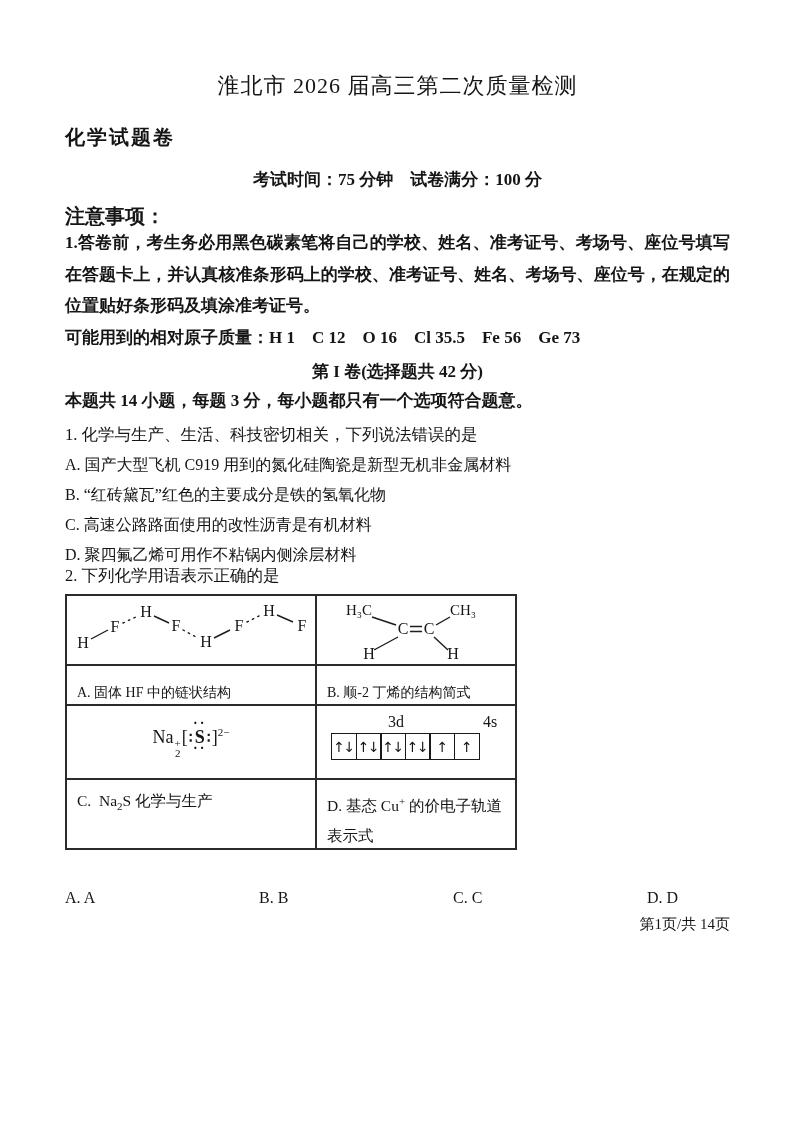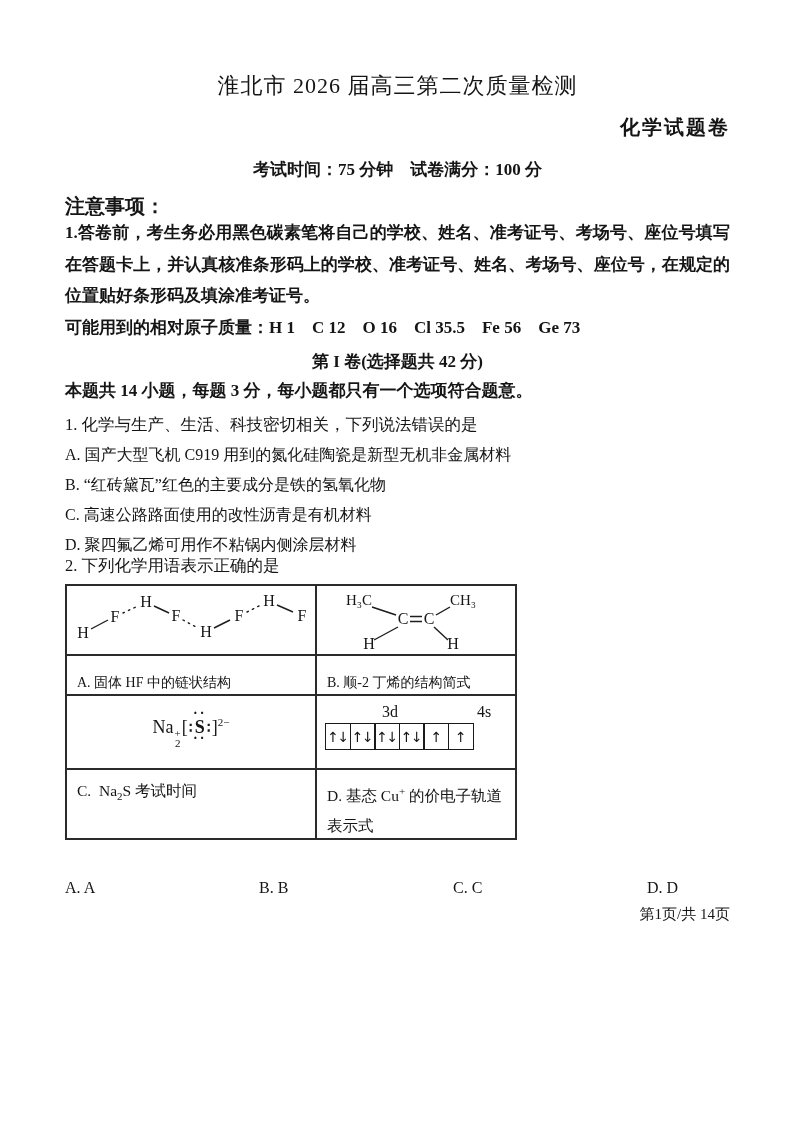--- a/index.html
+++ b/index.html
@@ -5,21 +5,21 @@
   * { margin:0; padding:0; box-sizing:border-box; }
   html,body { background:#ffffff; }
   body {
     width:793px; height:1122px;
     font-family:"Liberation Serif","DejaVu Serif",serif;
     color:#151515;
   }
   .page { position:relative; width:793px; height:1122px; padding:74px 63px 0 65px; overflow:hidden; }
 
   .title { text-align:center; font-size:22px; line-height:24px; font-weight:normal; letter-spacing:1px; }
-  .subtitle { text-align:right; font-size:20px; line-height:24px; font-weight:bold; margin-top:17px; letter-spacing:2px; }
+  .subtitle { text-align:left; font-size:20px; line-height:24px; font-weight:bold; margin-top:27px; letter-spacing:2px; }
   .exam-info { text-align:center; font-size:17px; line-height:20px; font-weight:bold; margin-top:21px; }
 
   .notice-heading { font-size:20px; line-height:21px; font-weight:bold; margin-top:16px; }
   .notice-para { font-size:17px; line-height:31.5px; font-weight:bold; text-align:justify; }
   .atomic-mass { font-size:17px; line-height:31.5px; font-weight:bold; }
 
   .section-title { text-align:center; font-size:17px; line-height:22px; font-weight:bold; margin-top:8px; }
   .instruction { font-size:17px; line-height:22px; font-weight:bold; margin-top:7px; }
 
   .q-stem { font-size:16.5px; line-height:21px; margin-top:12px; }
@@ -45,21 +45,21 @@
   
   .ef { font-size:18px; white-space:nowrap; }
   .efstack { display:inline-flex; flex-direction:column; align-items:center; font-size:11px; line-height:10px; vertical-align:-4px; margin:0 1px 0 1px; }
   .eflp { font-weight:bold; margin:0 1px; font-size:15px; }
   .efs { position:relative; display:inline-block; padding:0 1px; font-weight:bold; }
   .efdots { position:absolute; left:50%; transform:translateX(-50%); font-size:14px; font-weight:bold; letter-spacing:2px; line-height:6px; }
   .efdt { top:-6px; } .efdb { bottom:-4px; }
   .efsup { font-size:11px; vertical-align:7px; }
 
   
-  .orbital { display:flex; flex-direction:column; padding:6px 0 0 8px; }
+  .orbital { display:flex; flex-direction:column; padding:6px 0 0 14px; }
   .orb-labels { display:flex; font-size:16px; line-height:19px; }
   .orb-lab-3d { width:130px; text-align:center; }
   .orb-gap { width:16px; }
   .orb-lab-4s { width:26px; text-align:center; }
   .orb-boxes { display:flex; margin-top:2px; align-items:flex-start; }
   .obox { width:26px; height:27px; border:1.5px solid #1a1a1a; display:flex; align-items:center; justify-content:center;
           font-family:"DejaVu Sans",sans-serif; font-size:14px; letter-spacing:-1.5px; padding-right:1px; }
   .obox + .obox { margin-left:-1.5px; }
   .obox-4s { margin-left:16px; }
 
@@ -163,21 +163,21 @@
             <span class="obox">↑</span>
             <span class="obox obox-4s">↑</span>
           </div>
         </div>
       </div>
     </div>
 
     <div class="trow row-label2">
       <div class="tcell cell-label2">
         <span>C.</span>&nbsp;
-        <span><span>Na</span><sub class="f">2</sub><span>S 考试时间</span></span>
+        <span><span>Na</span><sub class="f">2</sub><span>S 化学与生产</span></span>
       </div>
       <div class="tcell cell-label2">
         <span>D. 基态 </span><span>Cu</span><sup class="f">+</sup><span> 的价电子轨道表示式</span>
       </div>
     </div>
   </div>
 
   <div class="answers-row">
     <span>A. A</span>
     <span>B. B</span>

